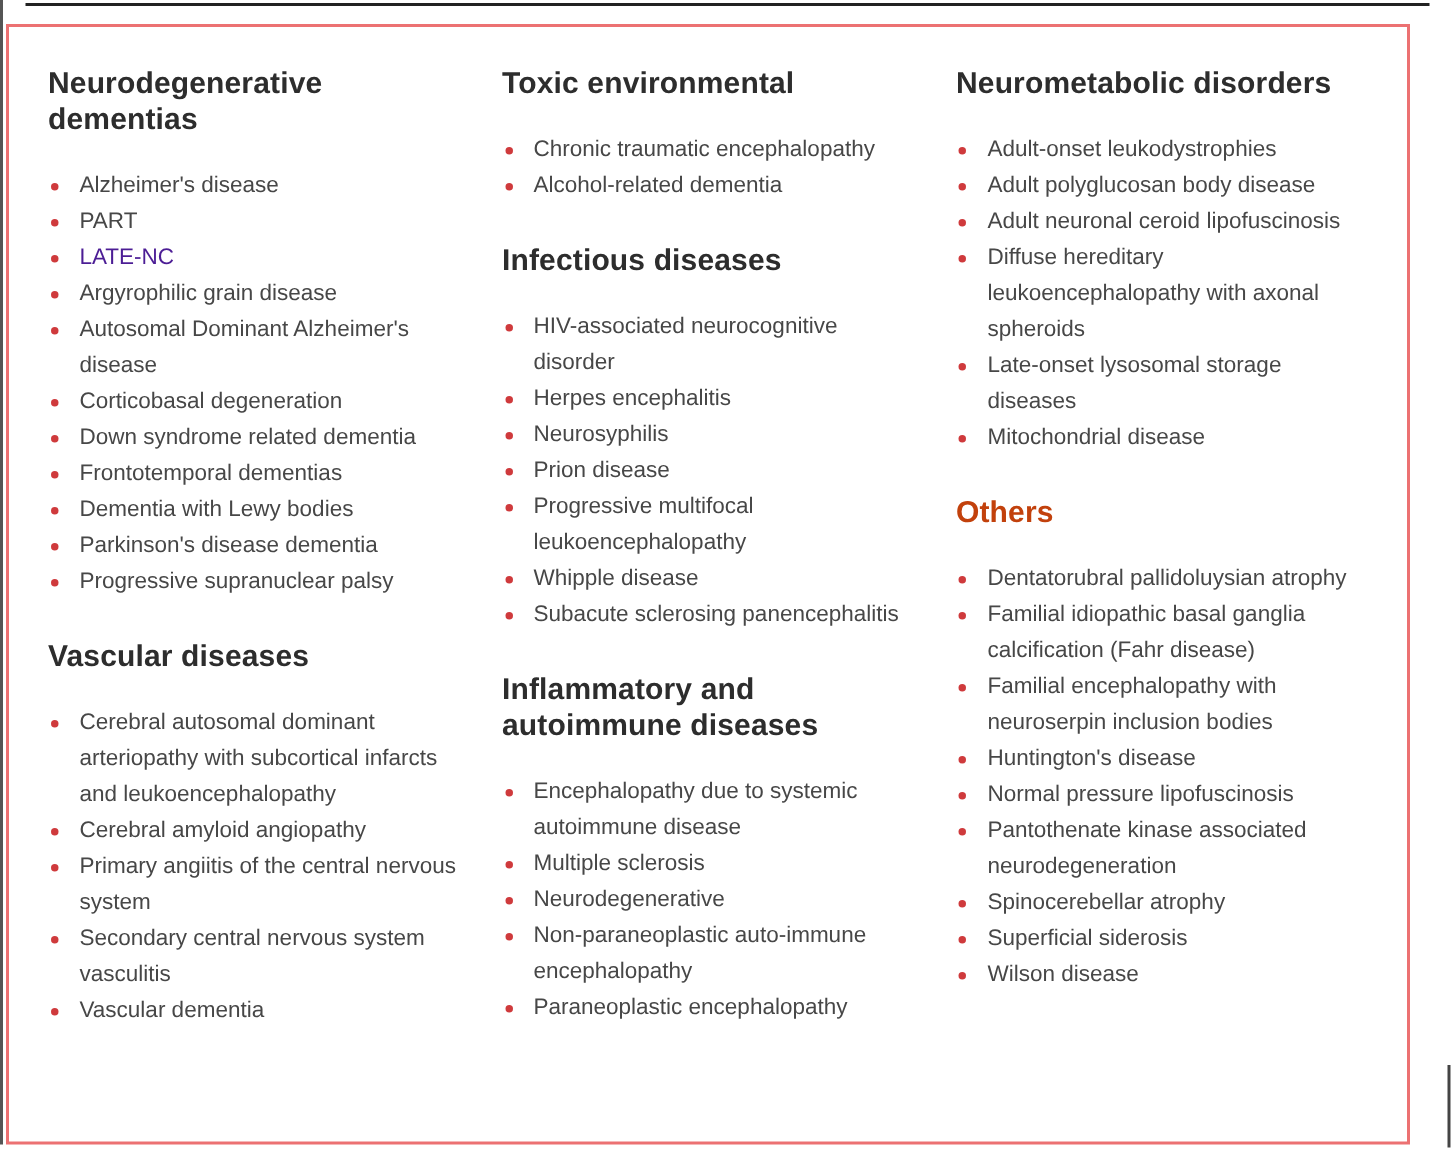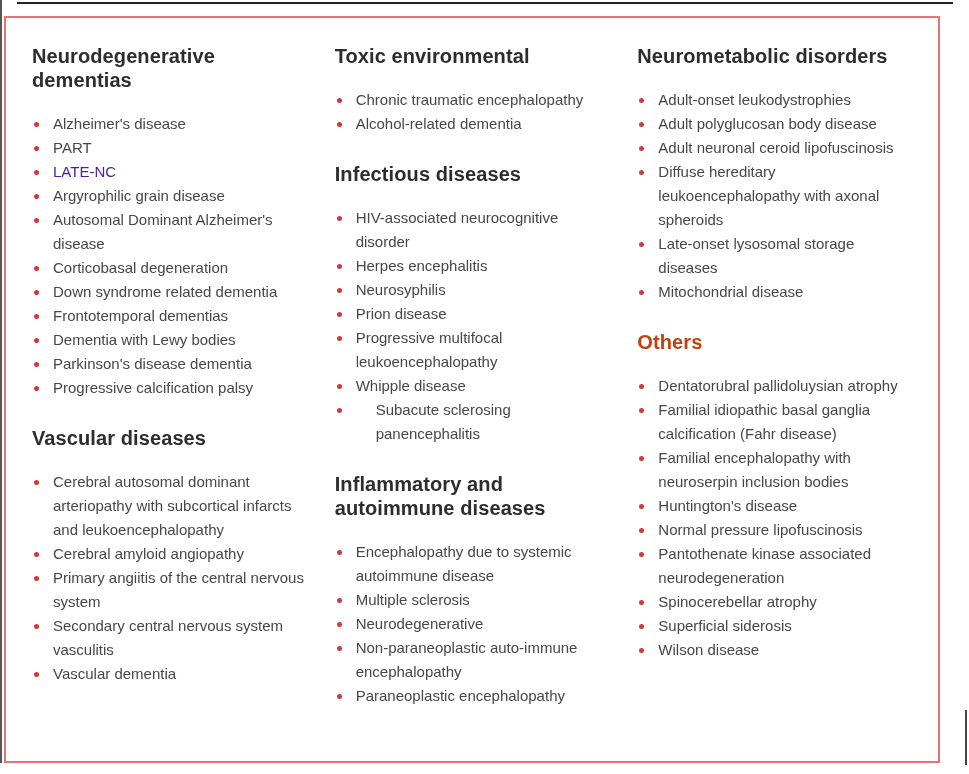--- a/index.html
+++ b/index.html
@@ -126,21 +126,21 @@
             <li class="item" style="color: rgb(71, 71, 71);">
               <span class="bullet" style="background: rgb(207, 58, 60);"></span>
               <span class="label">Dementia with Lewy bodies</span>
             </li>
             <li class="item" style="color: rgb(71, 71, 71);">
               <span class="bullet" style="background: rgb(207, 58, 60);"></span>
               <span class="label">Parkinson's disease dementia</span>
             </li>
             <li class="item" style="color: rgb(71, 71, 71);">
               <span class="bullet" style="background: rgb(207, 58, 60);"></span>
-              <span class="label">Progressive calcification palsy</span>
+              <span class="label">Progressive supranuclear palsy</span>
             </li>
           </ul>
         </section>
         <section class="section">
           <h3 class="heading" style="color: rgb(45, 45, 45);">Vascular diseases</h3>
           <ul class="list">
             <li class="item" style="color: rgb(71, 71, 71);">
               <span class="bullet" style="background: rgb(207, 58, 60);"></span>
               <span class="label">Cerebral autosomal dominant arteriopathy with subcortical infarcts and leukoencephalopathy</span>
             </li>
@@ -197,21 +197,21 @@
               <span class="label">Prion disease</span>
             </li>
             <li class="item" style="color: rgb(71, 71, 71);">
               <span class="bullet" style="background: rgb(207, 58, 60);"></span>
               <span class="label">Progressive multifocal leukoencephalopathy</span>
             </li>
             <li class="item" style="color: rgb(71, 71, 71);">
               <span class="bullet" style="background: rgb(207, 58, 60);"></span>
               <span class="label">Whipple disease</span>
             </li>
-            <li class="item" style="color: rgb(71, 71, 71); gap: 20px;">
+            <li class="item" style="color: rgb(71, 71, 71);">
               <span class="bullet" style="background: rgb(207, 58, 60);"></span>
               <span class="label">Subacute sclerosing panencephalitis</span>
             </li>
           </ul>
         </section>
         <section class="section">
           <h3 class="heading" style="color: rgb(45, 45, 45);">Inflammatory and autoimmune diseases</h3>
           <ul class="list">
             <li class="item" style="color: rgb(71, 71, 71);">
               <span class="bullet" style="background: rgb(207, 58, 60);"></span>

